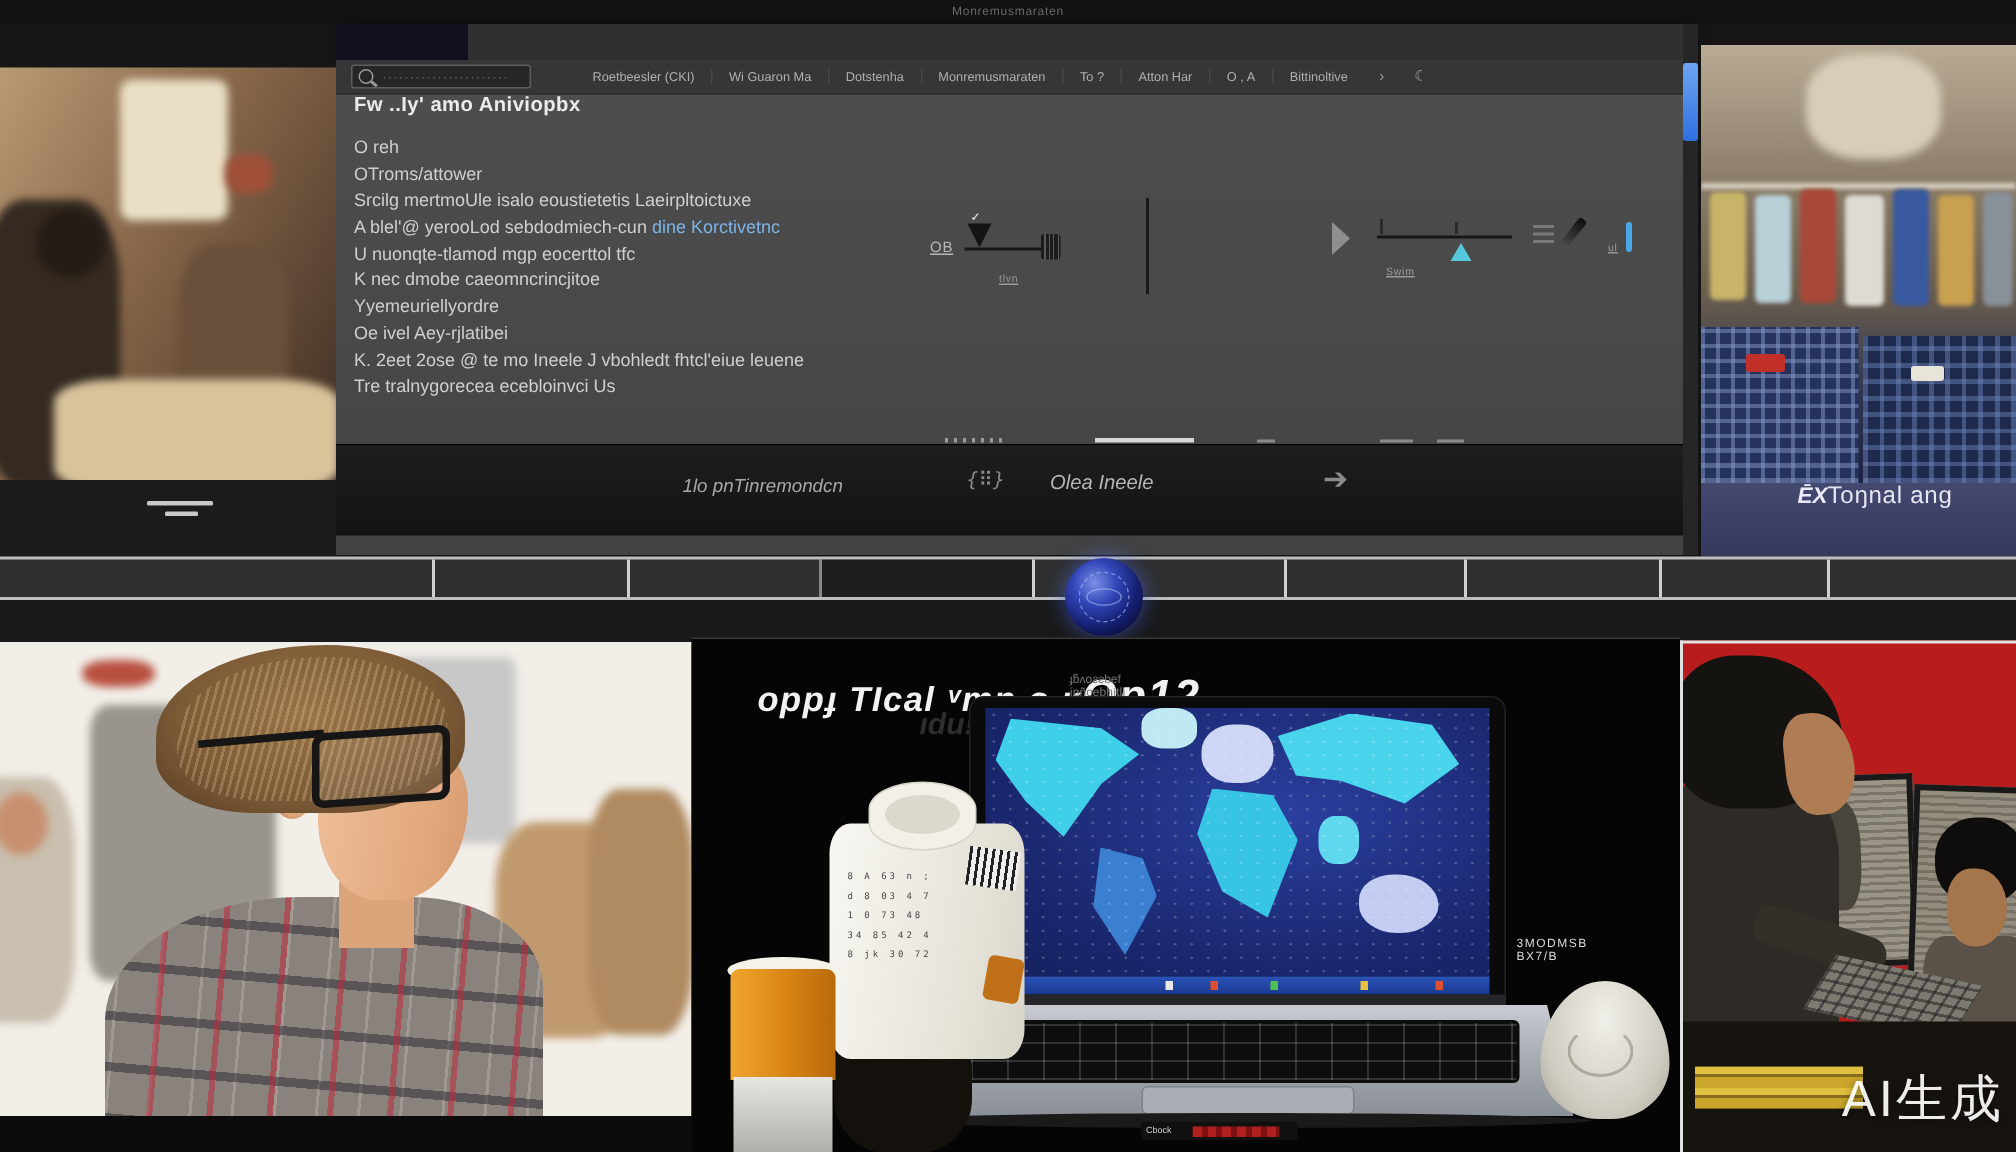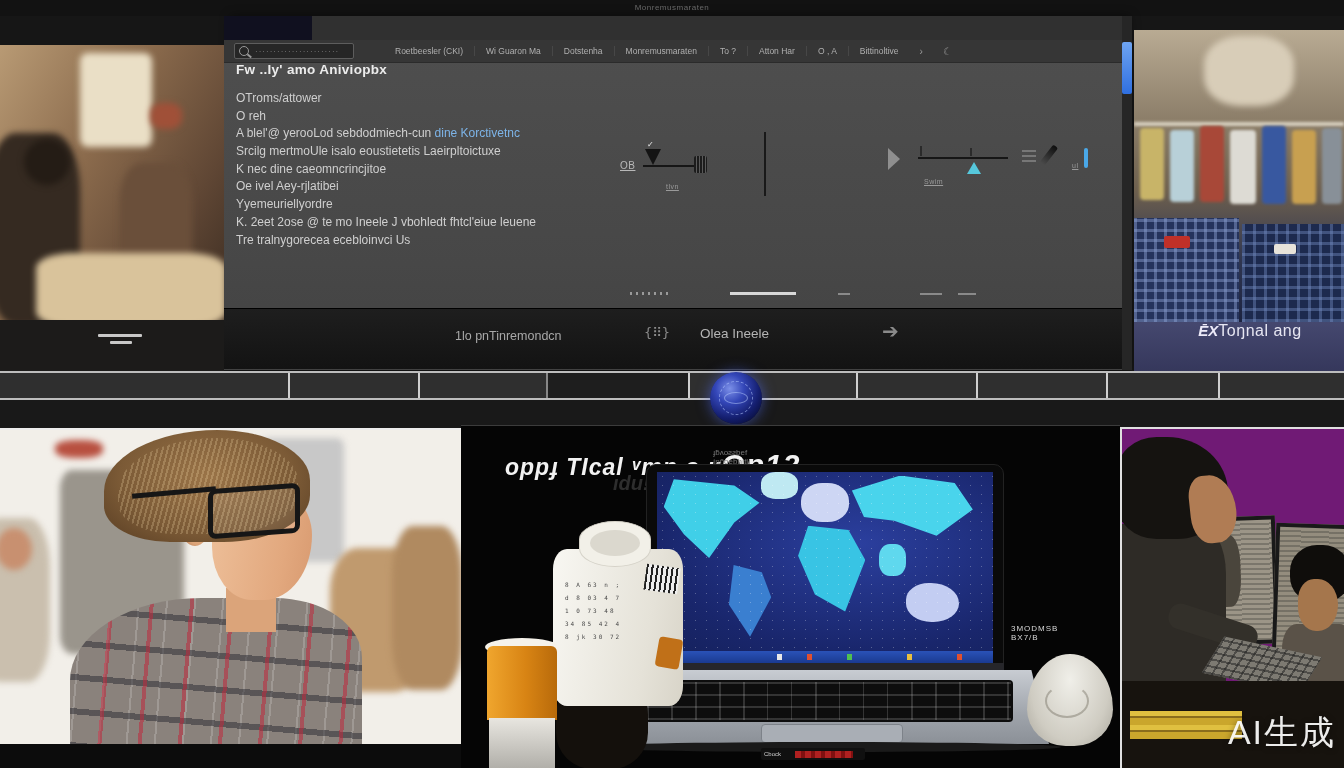--- a/index.html
+++ b/index.html
@@ -47,22 +47,22 @@
   .stack-icon{width:14px;height:12px;background:linear-gradient(#777,#777) 0 0/14px 2px no-repeat,
               linear-gradient(#777,#777) 0 5px/14px 2px no-repeat,
               linear-gradient(#777,#777) 0 10px/14px 2px no-repeat;}
   .brush-icon{width:6px;height:22px;border-radius:2px;background:linear-gradient(#0e0e0e,#4a4a4a);
               transform:rotate(38deg);}
   .bluebar-icon{width:4px;height:20px;border-radius:2px;background:#4aa8e8;}
   .ruler-dash{height:3px;background:repeating-linear-gradient(90deg,#9a9a9a 0 2px,transparent 2px 6px);}
   .ruler-solid{height:3px;background:#d8d8d8;}
   .ruler-thin{height:2px;background:#8a8a8a;}
   
-  #statusbar{left:0;top:292px;width:900px;height:60px;background:linear-gradient(#1e1e1e,#131313);
-             border-top:1px solid #000;}
+  #statusbar{left:0;top:280px;width:900px;height:60px;background:linear-gradient(#1e1e1e,#131313);
+             border-top:1px solid #000;font-style:italic;}
   
   #scrollbar{left:1122px;top:16px;width:10px;height:354px;background:#262626;}
   #scrollthumb{left:0;top:26px;width:10px;height:52px;border-radius:2px;
                background:linear-gradient(#6ea4f2,#2f6fe0);}
   
   #rpanel{left:1134px;top:30px;width:210px;height:345px;overflow:hidden;}
   #rphoto{left:0;top:0;width:210px;height:292px;overflow:hidden;
           background:linear-gradient(#b9ab93,#8d7f6a 30%,#6e604e 55%,#2e3550 80%,#1c2340);}
   .blur1{filter:blur(1.5px);}
   .blur2{filter:blur(3px);}
@@ -146,21 +146,21 @@
         background:radial-gradient(ellipse at 50% 28%,#f0efe9,#cfccc2 65%,#a9a69c);}
   #bowl::after{content:'';position:absolute;left:18px;top:30px;width:40px;height:30px;border-radius:50%;
                border:2px solid rgba(90,85,70,.35);border-top-color:transparent;}
   #bc-note{left:550px;top:198px;font-size:8px;color:#d8d8d8;line-height:9px;letter-spacing:1px;}
   #sticker{left:300px;top:322px;width:104px;height:12px;background:#101010;border-radius:2px;
            display:flex;align-items:center;}
   #sticker .red{width:58px;height:7px;margin-left:14px;
     background:repeating-linear-gradient(90deg,#b02020 0 6px,#801010 6px 10px);}
   #sticker .stxt{font-size:6px;color:#cfcfcf;margin-left:3px;}
   
-  #brphoto{left:1120px;top:427px;width:224px;height:341px;overflow:hidden;background:#701a75;
+  #brphoto{left:1120px;top:427px;width:224px;height:341px;overflow:hidden;background:#b91c1c;
            border-left:2px solid #e0e0e0;border-top:2px solid #e0e0e0;box-sizing:border-box;}
   .monitor{position:absolute;border:4px solid #191919;}
   .mon-noise{position:absolute;inset:0;
      background:repeating-linear-gradient(0deg,rgba(60,60,55,.35) 0 2px,transparent 2px 5px);}
   #wm{right:8px;bottom:12px;font-size:34px;color:rgba(255,255,255,.92);letter-spacing:2px;
       text-shadow:0 1px 6px rgba(0,0,0,.45);}
   
   .blob{position:absolute;}
 </style>
 </head>
@@ -189,29 +189,30 @@
       <span class="tb-item">To ?</span>
       <span class="tb-item">Atton Har</span>
       <span class="tb-item">O , A</span>
       <span class="tb-item">Bittinoltive</span>
       <span class="tb-icon">›</span>
       <span class="tb-icon">☾</span>
     </div>
 
     <div class="abs" id="heading">Fw ..Iy' amo Aniviopbx</div>
     <div class="abs" id="lines">
+      <div class="lline">O reh</div>
       <div class="lline">OTroms/attower</div>
-      <div class="lline">O reh</div>
+      <div class="lline">Srcilg mertmoUle isalo eoustietetis Laeirpltoictuxe</div>
       <div class="lline">
         <span>A blel'@ yerooLod sebdodmiech-cun </span><span class="llink">dine Korctivetnc</span>
       </div>
-      <div class="lline">Srcilg mertmoUle isalo eoustietetis Laeirpltoictuxe</div>
-      <div class="lline">K nec dine caeomncrincjitoe</div>
+      <div class="lline">U nuonqte-tlamod mgp eocerttol tfc</div>
+      <div class="lline">K nec dmobe caeomncrincjitoe</div>
+      <div class="lline">Yyemeuriellyordre</div>
       <div class="lline">Oe ivel Aey-rjlatibei</div>
-      <div class="lline">Yyemeuriellyordre</div>
       <div class="lline">K. 2eet 2ose @ te mo Ineele J vbohledt fhtcl'eiue leuene</div>
       <div class="lline">Tre tralnygorecea ecebloinvci Us</div>
     </div>
 
     <div class="abs tinylabel" style="left:396px;top:144px;font-size:10px;color:#b8b8b8;">OB</div>
     <div class="abs ctl-line" style="left:419px;top:149px;width:64px;"></div>
     <div class="abs" style="left:423px;top:124px;color:#eee;font-size:8px;">✓</div>
     <div class="abs tri-down" style="left:421px;top:133px;"></div>
     <div class="abs tinylabel" style="left:442px;top:167px;">tlvn</div>
     <div class="abs grip" style="left:470px;top:140px;"></div>

